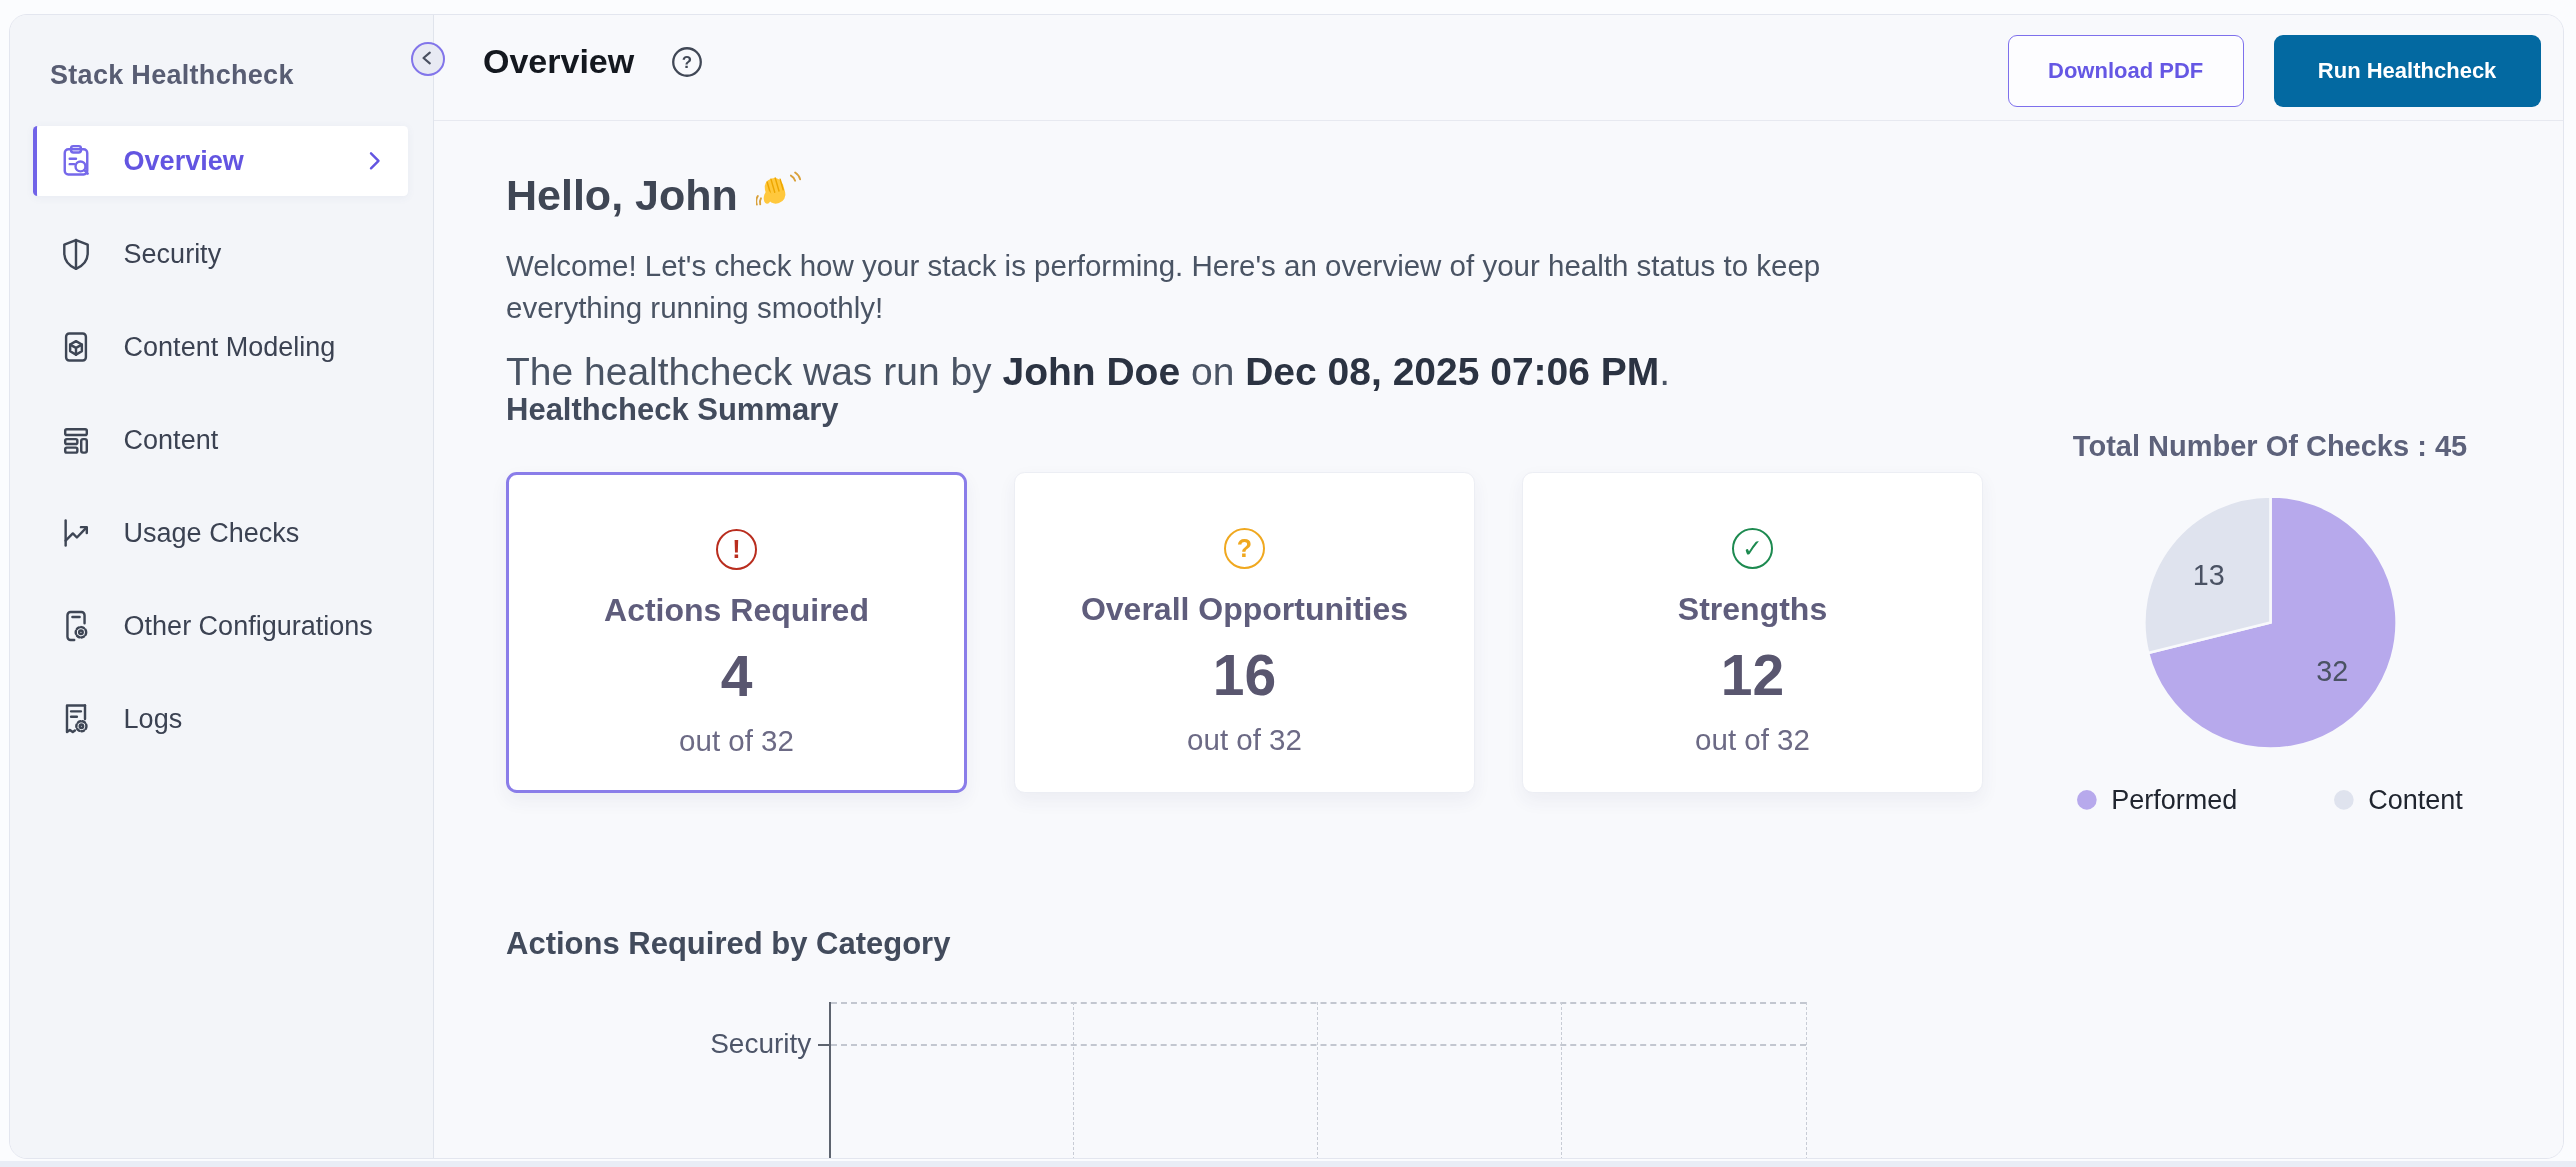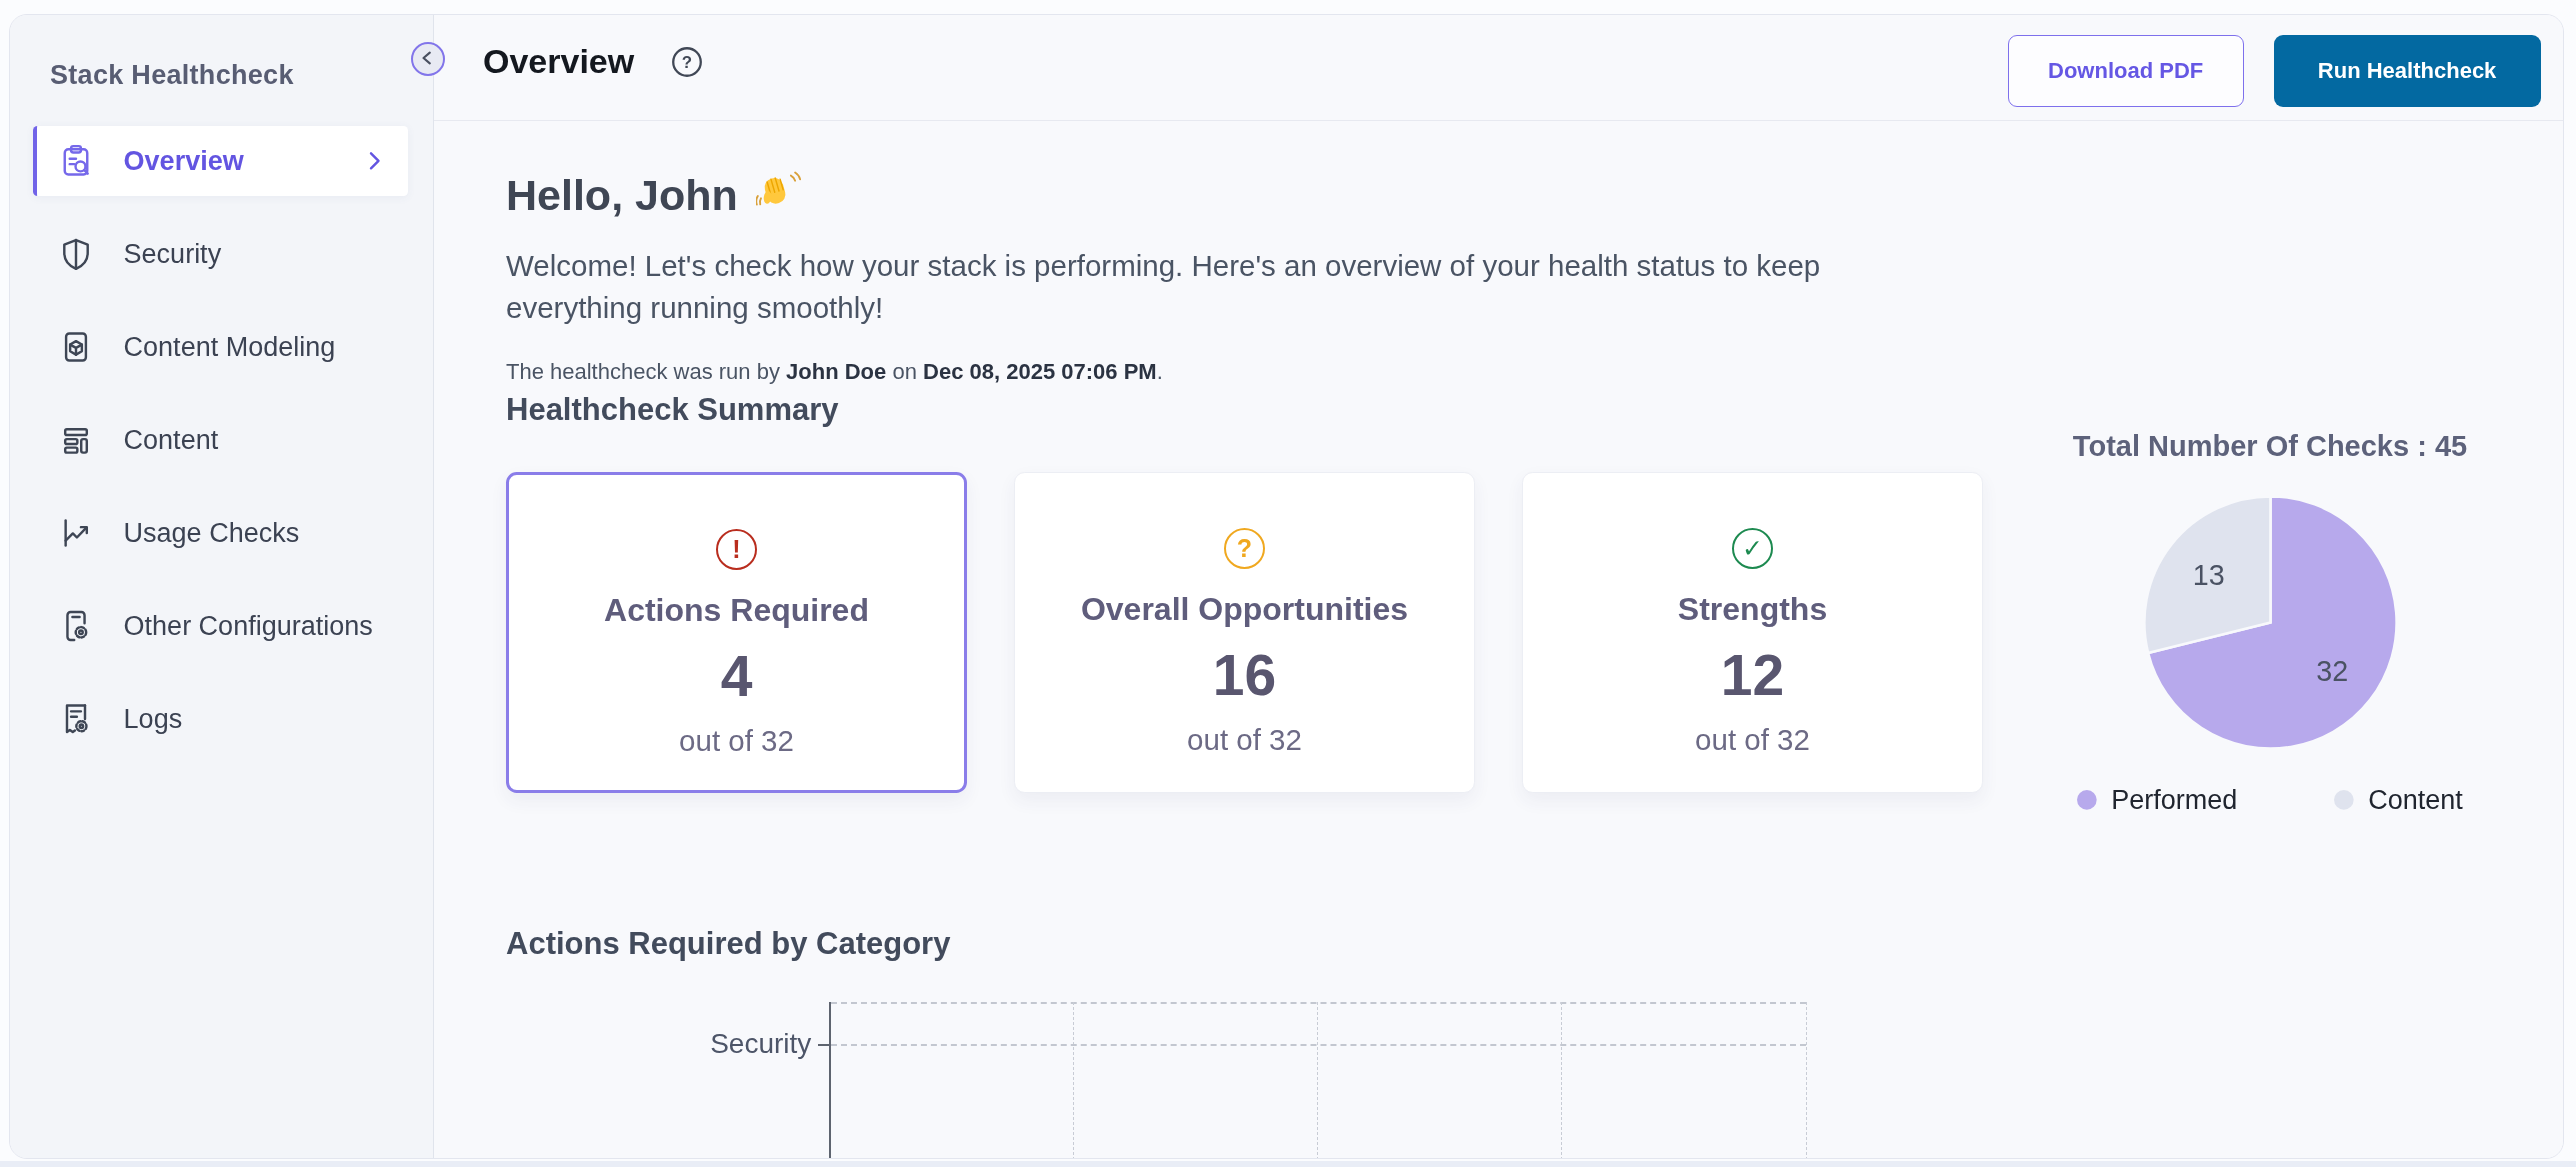--- a/index.html
+++ b/index.html
@@ -46,21 +46,21 @@
   .help-btn { position:absolute; left:237px; top:31px; width:32px; height:32px; cursor:pointer; }
   .actions { position:absolute; top:19.7px; right:22.4px; display:flex; gap:30px; }
   .btn { height:72px; border-radius:9px; font-size:22px; font-weight:700; display:flex; align-items:center; justify-content:center; cursor:pointer; font-family:inherit; }
   .btn-outline { width:236px; border:1.8px solid #7e70ec; color:#6557e4; background:#fdfdff; }
   .btn-primary { width:267px; background:#0369a1; color:#ffffff; border:none; }
 
   .content { position:absolute; left:0; right:0; top:107px; bottom:0; padding:48px 0 0 72px; }
 
   .hello { display:flex; align-items:center; gap:18px; font-size:43px; font-weight:700; color:#3f4654; height:50px; }
   .welcome { margin-top:25px; font-size:29.5px; line-height:42px; color:#4a5464; max-width:1387px; }
-  .runby { margin-top:21.5px; font-size:22px; line-height:42px; color:#4a5464; }
+  .runby { margin-top:21.5px; font-size:39px; line-height:42px; color:#4a5464; }
   .runby b { color:#2b3342; font-weight:700; }
 
   
   .summary { display:flex; align-items:flex-start; }
   .summary-left { width:1480px; }
   .section-heading { font-size:31px; font-weight:700; color:#424b5c; line-height:34px; }
   .cards { display:flex; gap:47px; margin-top:45px; }
   .card {
     width:461px; height:321px; background:#ffffff; border:1.8px solid #eceef4; border-radius:10.7px;
     box-shadow:0 7.2px 18px rgba(45,55,100,.06); display:flex; flex-direction:column; align-items:center;

